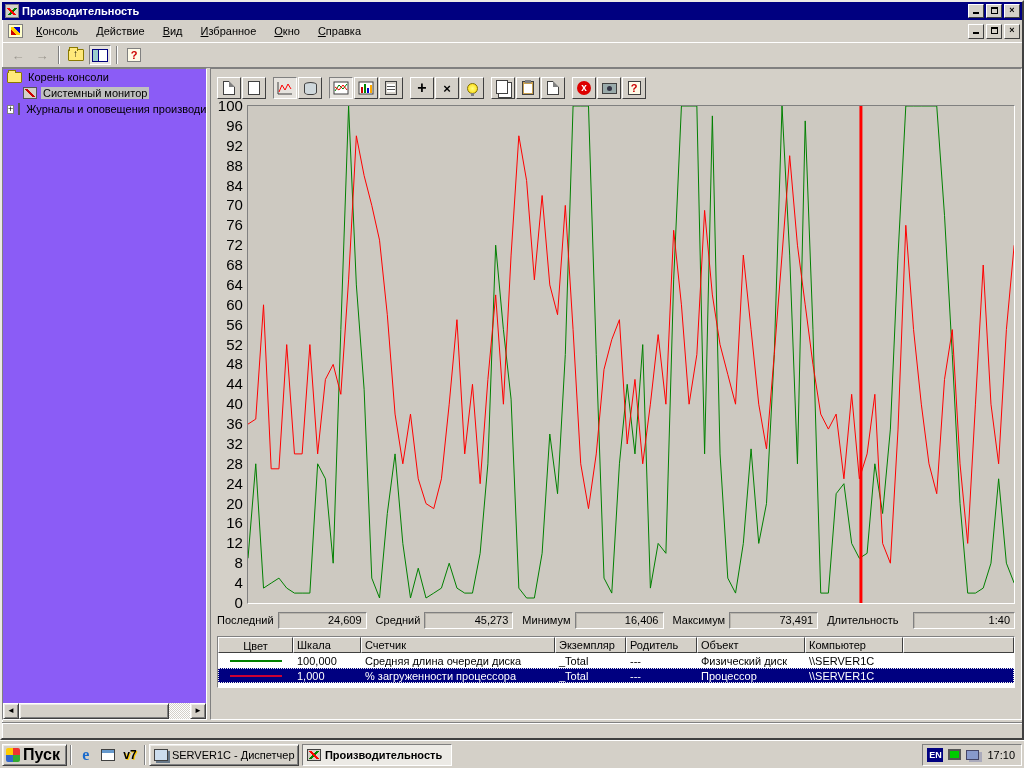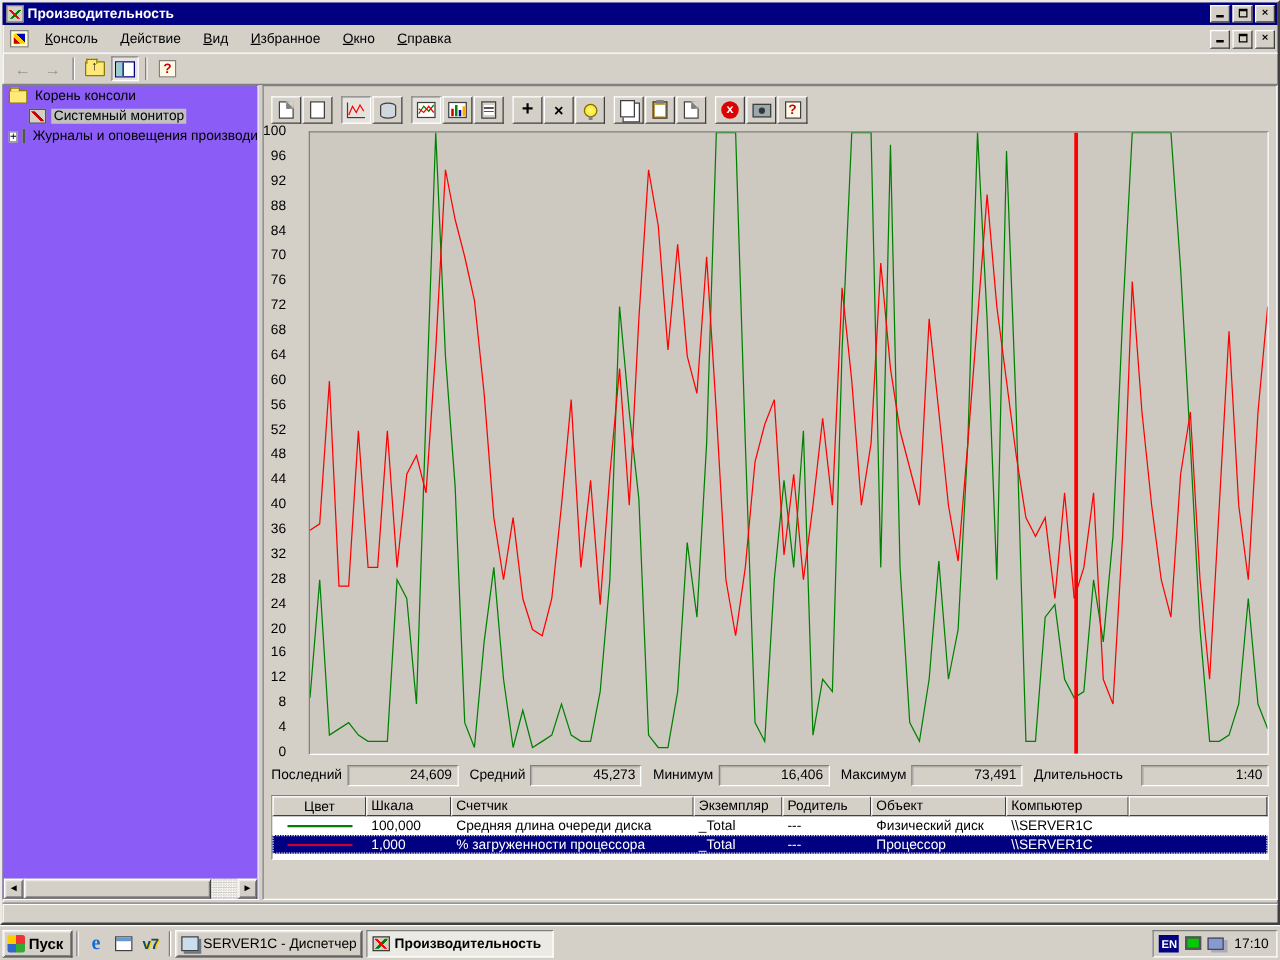--- a/index.html
+++ b/index.html
@@ -86,21 +86,21 @@
   .bulb { width:11px; height:11px; border-radius:50%; background:radial-gradient(#ffff80,#ffd700); border:1px solid #807000; position:relative; }
   .bulb::after { content:""; position:absolute; left:3px; bottom:-3px; width:3px; height:3px; background:#808080; }
   .freeze { width:14px; height:14px; border-radius:50%; background:#d00; color:#fff; font-weight:bold; font-size:10px; line-height:13px; text-align:center; }
   .cam { width:15px; height:11px; background:#9aa; border:1px solid #404040; position:relative; }
   .cam::after { content:""; position:absolute; left:4px; top:2px; width:5px; height:5px; border-radius:50%; background:#334; }
   .helpbook { width:13px; height:14px; background:#fffbe8; border:1px solid #404040; color:#c00; font-weight:bold; font-size:11px; text-align:center; line-height:13px; }
 
   
   .chart-block { display:flex; }
   .y-axis { width:32px; position:relative; height:499px; }
-  .ytick { position:absolute; right:18px; transform:translateY(-50%); font-size:11px; }
+  .ytick { position:absolute; right:4px; transform:translateY(-50%); font-size:15px; }
   .plot { position:relative; width:772px; height:499px; background:#cdc9c1; border:1px solid; border-color:#808080 #fff #fff #808080; }
   .plot svg { position:absolute; inset:0; width:100%; height:100%; }
 
   
   .stats { display:flex; align-items:center; height:24px; margin:4px 0 2px 2px; }
   .stat-label { margin-right:4px; }
   .stat-value { height:17px; background:#d4d0c8; border:1px solid; border-color:#808080 #fff #fff #808080; box-shadow:inset 1px 1px 0 #b8b4ac; text-align:right; padding:1px 4px 0 2px; width:98px; margin-right:9px; }
   .stat-value.wide { width:112px; margin-right:0;margin-left:11px; }
 
   
@@ -112,27 +112,27 @@
   .lc { padding:0 4px; overflow:hidden; white-space:nowrap; }
   .w-color{width:75px; display:flex; align-items:center; justify-content:center;}
   .w-scale{width:68px;} .w-counter{width:194px;} .w-inst{width:71px;} .w-parent{width:71px;} .w-obj{width:108px;} .w-comp{width:98px;} .w-fill{flex:1;}
   .swatch { width:52px; height:2px; }
   .sw-green{ background:#008000; } .sw-red{ background:#cc0033; }
 
   .statusbar { height:17px; border-top:1px solid #808080; box-shadow:0 1px 0 #fff inset; margin-top:2px; }
 
   
   #taskbar { position:absolute; left:0; bottom:0; width:1024px; height:28px; background:#d4d0c8; border-top:1px solid #fff; display:flex; align-items:center; padding:0 2px; }
-  .start-btn { height:22px; display:flex; align-items:center; padding:0 6px 0 3px; font-weight:bold; font-size:12px; }
+  .start-btn { height:22px; display:flex; align-items:center; padding:0 6px 0 3px; font-weight:bold; font-size:16px; }
   .winflag { width:14px; height:14px; margin-right:3px; background:conic-gradient(#e33 0 25%, #3a3 0 50%, #36c 0 75%, #fc0 0); border-radius:2px; }
   .tb-vsep { width:2px; height:20px; margin:0 3px; border-left:1px solid #808080; border-right:1px solid #fff; }
   .ql { width:20px; height:20px; display:flex; align-items:center; justify-content:center; margin:0 1px; }
   .ie-e { color:#1a6acc; font-size:16px; font-weight:bold; font-family:"Liberation Serif", serif; }
   .ql-desk { width:14px; height:12px; background:#fff; border:1px solid #404040; box-shadow:inset 0 3px 0 #69c; }
-  .ql-1c { color:#0c4a6e; font-size:12px; font-weight:bold; text-shadow:1px 1px 0 #fc0; }
+  .ql-1c { color:#000000; font-size:12px; font-weight:bold; text-shadow:1px 1px 0 #fc0; }
   .task-btn { height:22px; width:150px; display:flex; align-items:center; padding:0 4px; margin-right:3px; font-size:11px; white-space:nowrap; overflow:hidden; }
   .task-btn.active { border-color:#808080 #fff #fff #808080; box-shadow:none; background:#eceae5; font-weight:bold; }
   .task-ico { flex:0 0 14px; height:12px; margin-right:4px; border:1px solid #404040; background:#d4d0c8; position:relative; }
   .task-ico.monitor { background:#9db; box-shadow:inset 0 0 0 2px #667; }
   .task-ico.onec { background:#ffd; }
   .task-ico.onec::after { content:""; position:absolute; inset:2px; background:linear-gradient(45deg,#c00 40%,#fc0 40%); }
   .task-ico.net { background:#cde; box-shadow:2px 2px 0 #678; }
   .task-ico.perf i { position:absolute; inset:1px; background:linear-gradient(45deg, transparent 40%, #f00 40%, #f00 56%, transparent 56%), linear-gradient(-45deg, transparent 40%, #008000 40%, #008000 56%, transparent 56%); }
   .tray { margin-left:auto; height:22px; display:flex; align-items:center; padding:0 6px 0 4px; border:1px solid; border-color:#808080 #fff #fff #808080; }
   .lang { width:16px; height:14px; background:#000080; color:#fff; font-size:9px; font-weight:bold; text-align:center; line-height:14px; margin-right:5px; }

